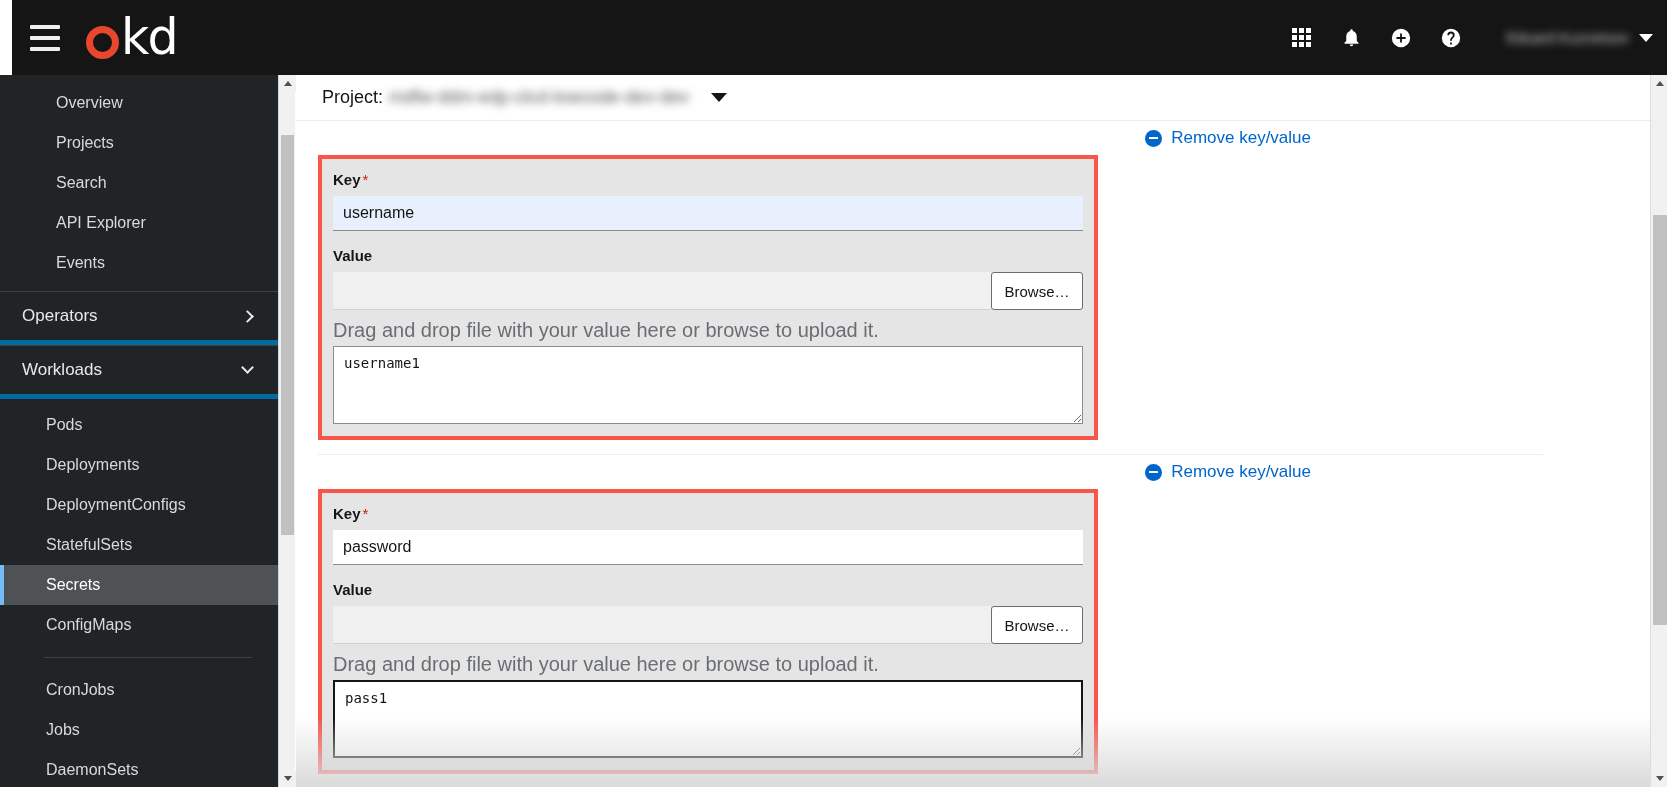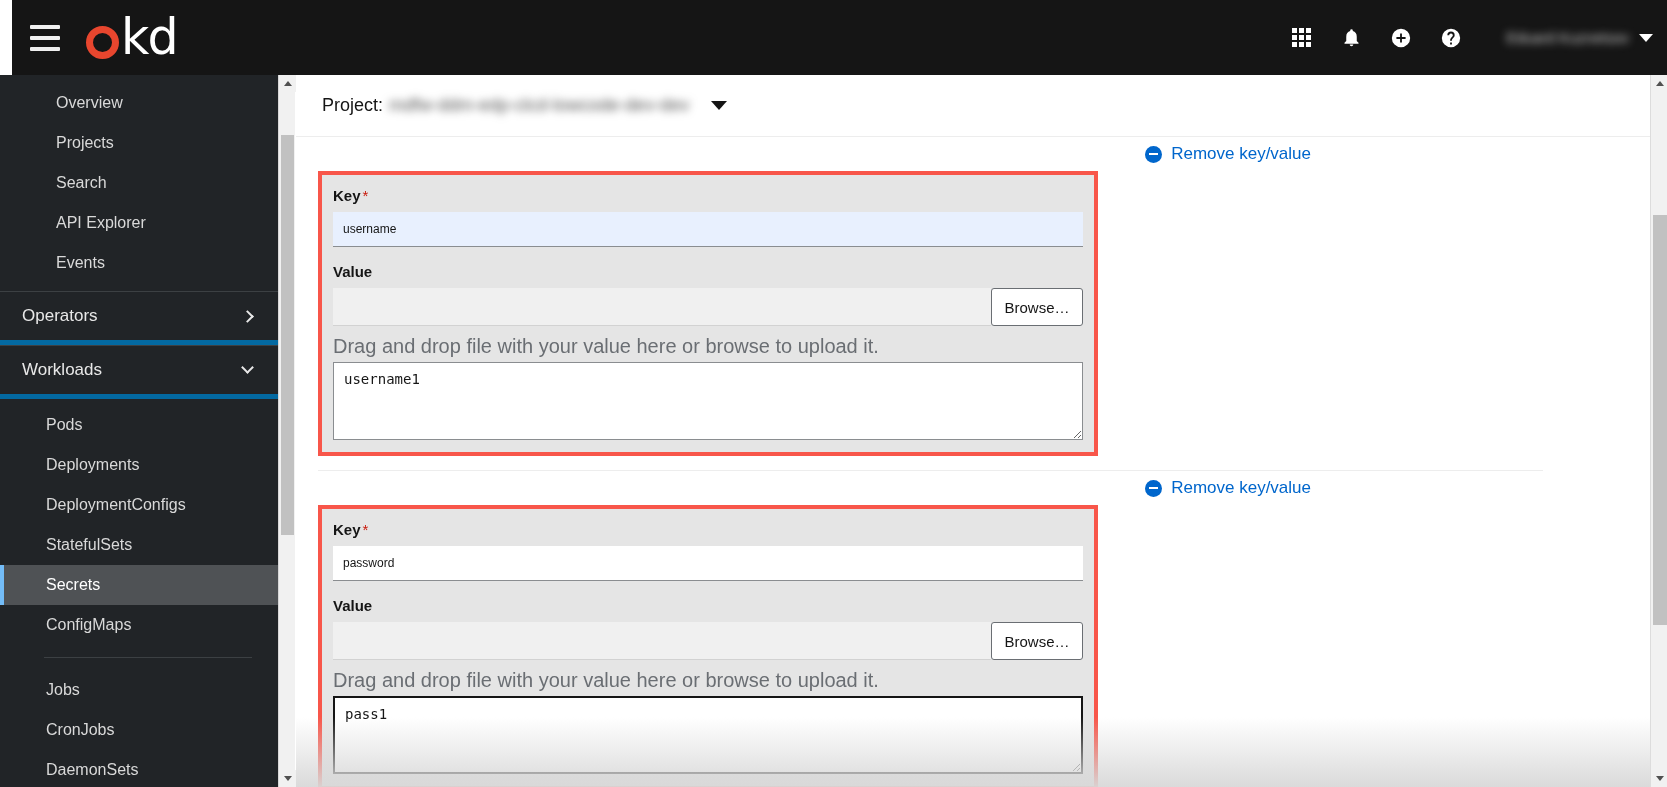--- a/index.html
+++ b/index.html
@@ -138,21 +138,21 @@
   }
 
   
   .content {
     position: absolute; top: 75px; left: 296px;
     width: 1371px; height: 712px;
     background: #fff;
     overflow: hidden;
   }
   .project-bar {
-    height: 62px;
+    height: 46px;
     display: flex; align-items: center;
     padding-left: 26px;
     border-bottom: 1px solid #ededed;
     background: #fff;
   }
   .project-label { font-size: 18px; color: #151515; }
   .project-name {
     font-size: 18px; margin-left: 6px;
     filter: blur(4px); color: #555; user-select: none;
   }
@@ -199,21 +199,21 @@
   .field-label {
     font-size: 15px; font-weight: 700; color: #151515;
     margin-bottom: 8px;
   }
   .req { color: #c9190b; font-weight: 400; margin-left: 2px; }
 
   .key-input {
     width: 100%; height: 35px;
     border: none; border-bottom: 1px solid #8a8d90;
     background: #fff;
-    font-size: 12px; color: #151515;
+    font-size: 16px; color: #151515;
     padding: 0 10px;
     font-family: "Liberation Sans", sans-serif;
     outline: none;
   }
   .key-input.autofill { background: #e8f0fe; }
 
   .value-label { margin-top: 16px; }
 
   .file-row { display: flex; align-items: stretch; height: 38px; }
   .file-name {
@@ -364,22 +364,22 @@
     <div class="nav-section">
       <div class="nav-item sub">Pods</div>
       <div class="nav-item sub">Deployments</div>
       <div class="nav-item sub">DeploymentConfigs</div>
       <div class="nav-item sub">StatefulSets</div>
       <div class="nav-item sub active">Secrets</div>
       <div class="nav-item sub">ConfigMaps</div>
 
       <div class="nav-divider"></div>
 
+      <div class="nav-item sub">CronJobs</div>
       <div class="nav-item sub">Jobs</div>
-      <div class="nav-item sub">CronJobs</div>
       <div class="nav-item sub">DaemonSets</div>
     </div>
   </nav>
 
   <div class="sb-scroll">
     <div class="sb-arrow up">
         <span class="tri-up"></span>
       </div>
     <div class="sb-thumb" style="top:60px;height:400px;"></div>
     <div class="sb-arrow down">

